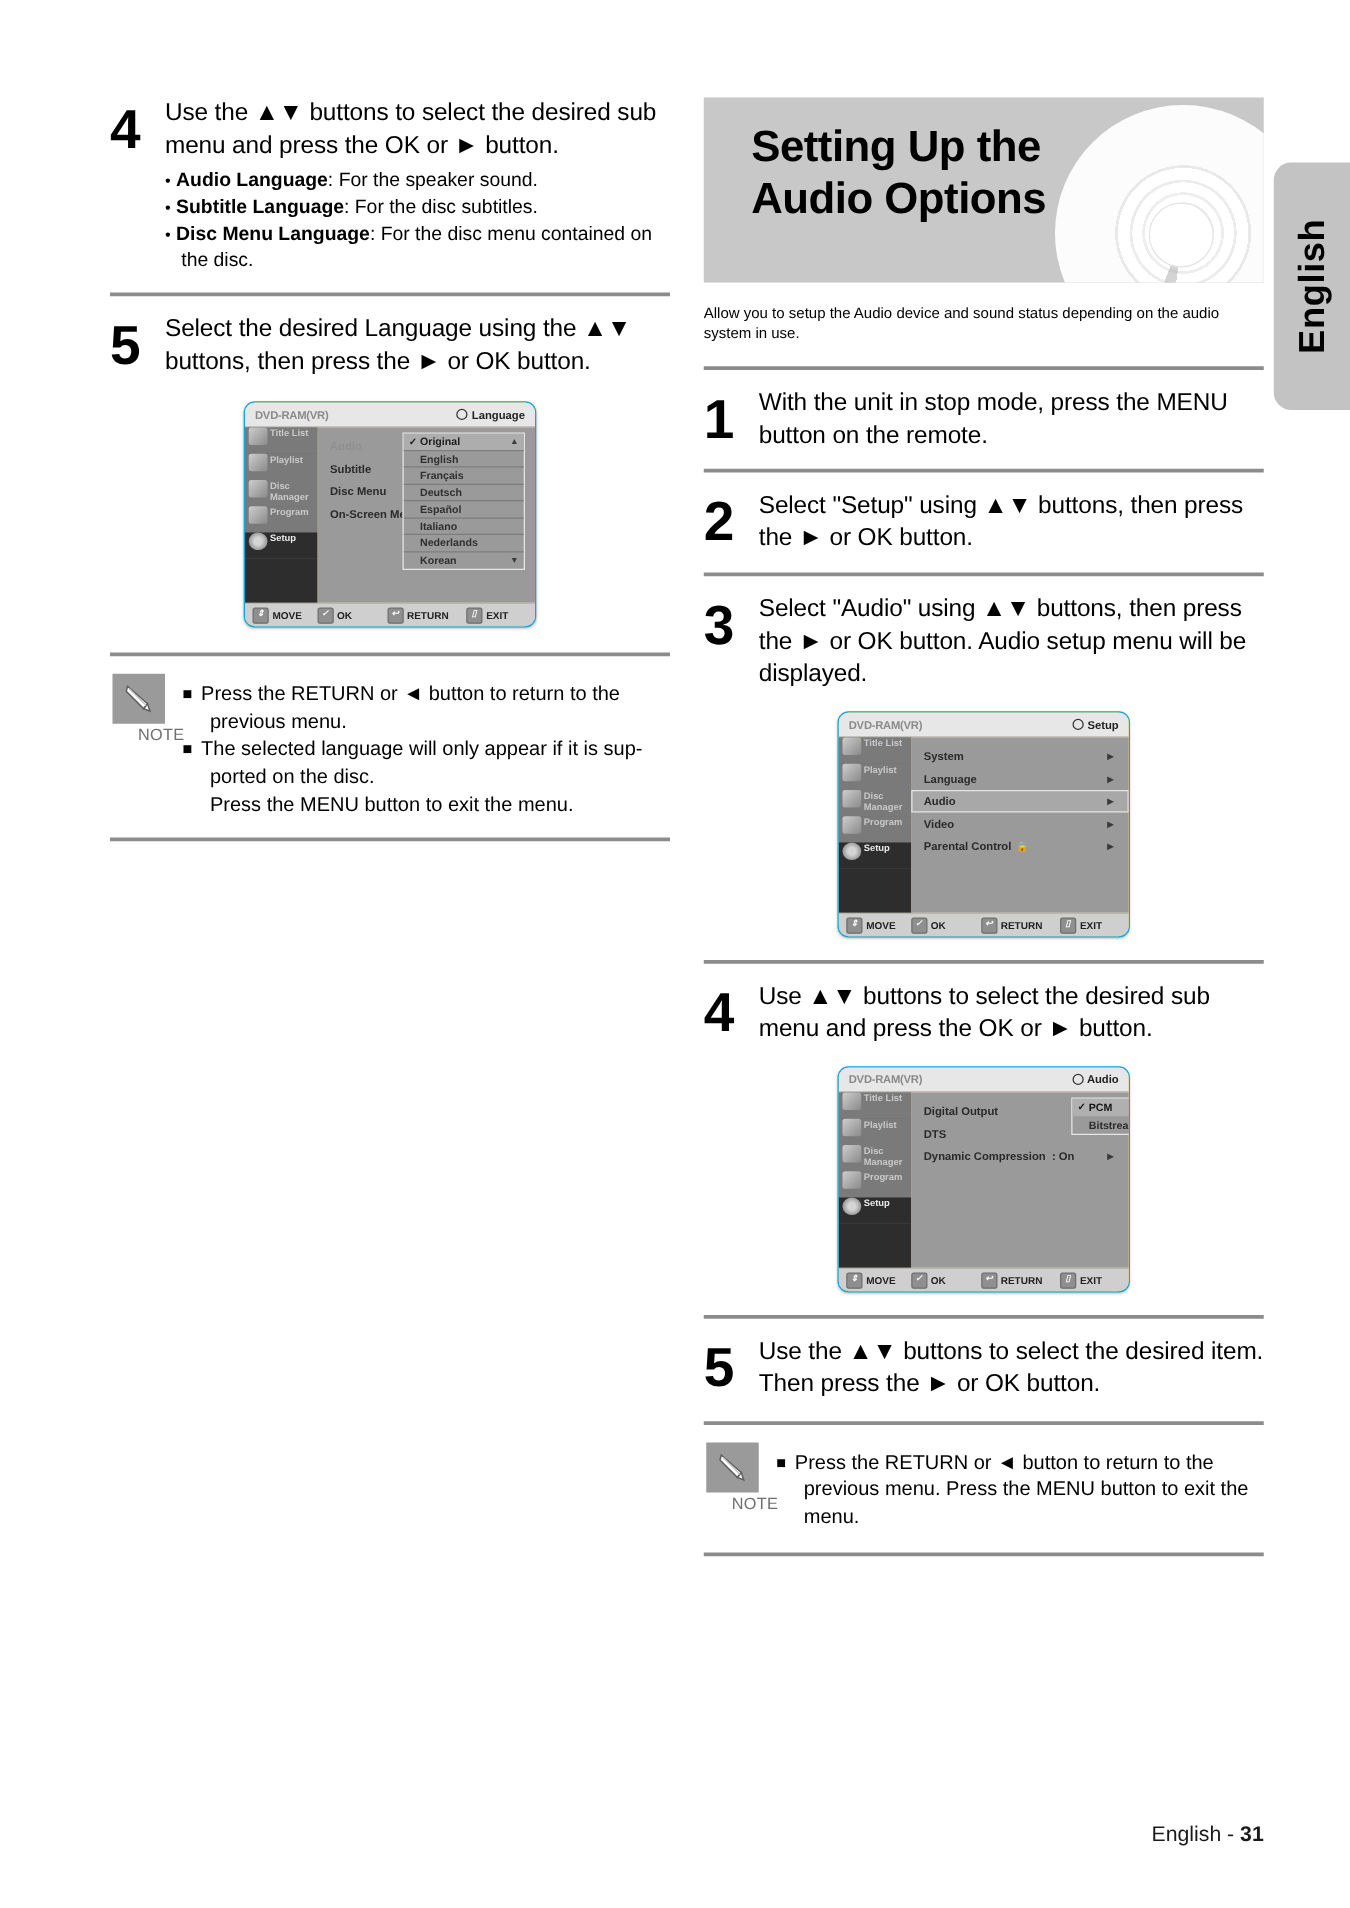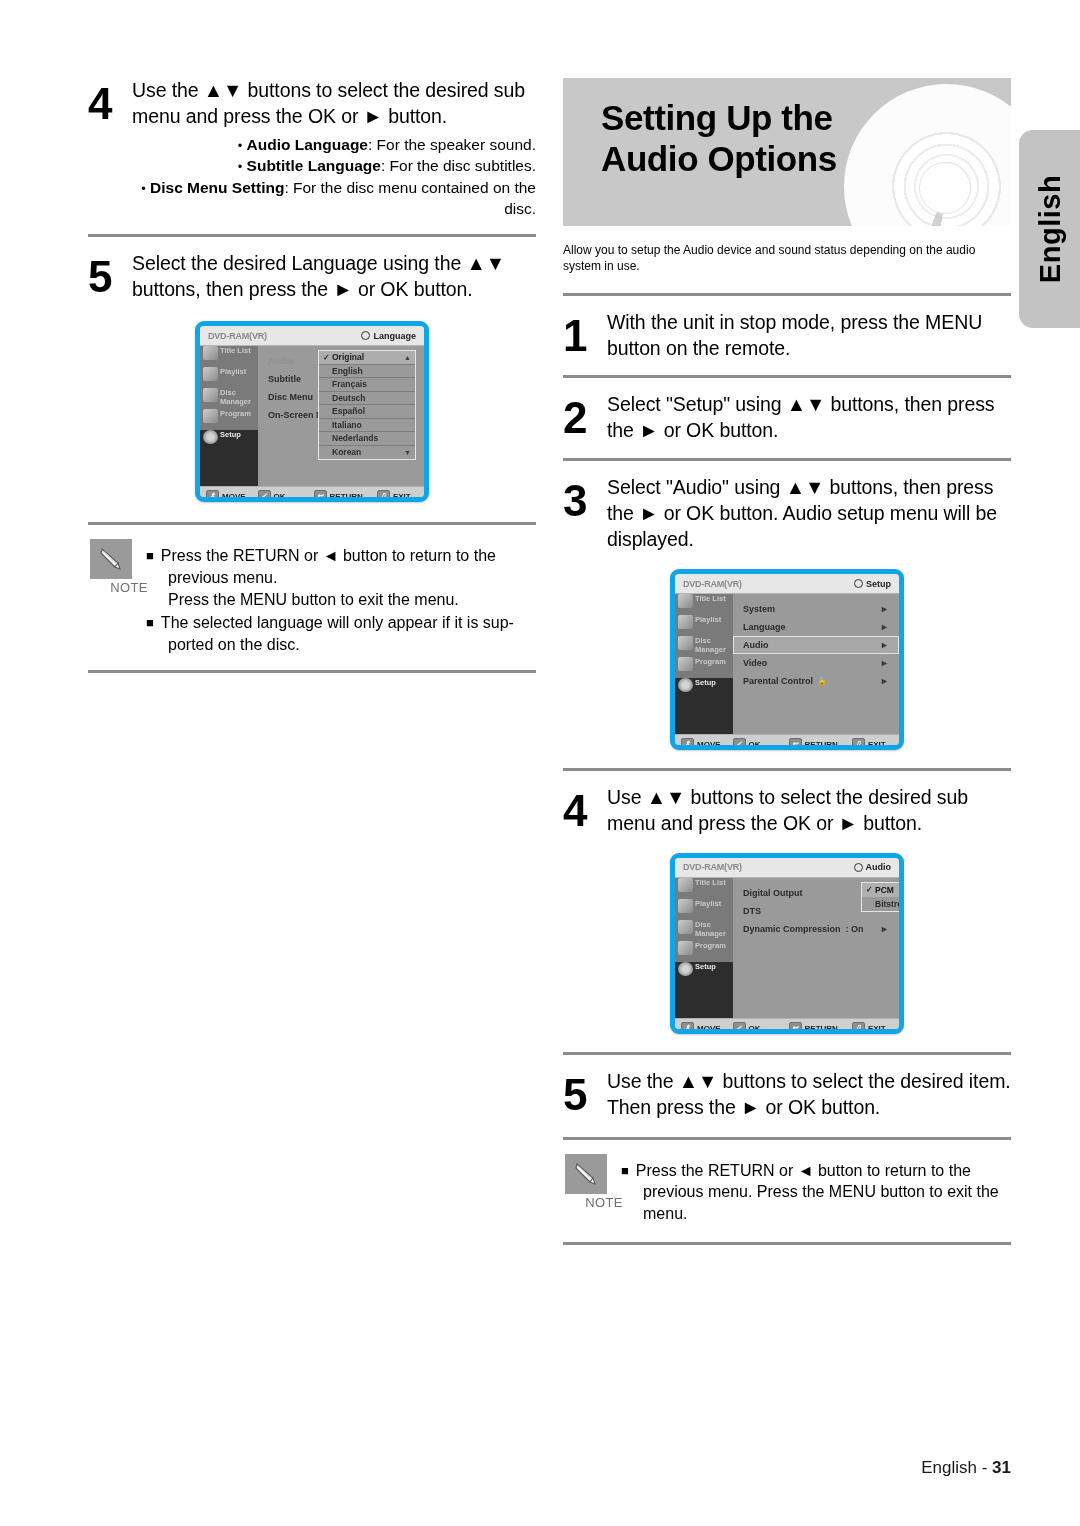--- a/index.html
+++ b/index.html
@@ -40,21 +40,21 @@
     width:44px;flex:0 0 44px;margin-top:4px;
     font-family:"Liberation Sans", sans-serif;
   }
   .step-body{flex:1;}
   .step-title{
     font-size:19.5px;font-weight:normal;line-height:1.33;letter-spacing:-.1px;
   }
   .bullets{margin:5px 0 0 0;padding:0;list-style:none;}
   .bullets li{
     font-size:15.5px;line-height:1.33;margin:0 0 1px 0;
-    padding-left:13px;text-indent:-13px;text-align:right;
+    padding-left:13px;text-indent:-13px;
   }
   .bullets li b{font-weight:bold;}
   .bullets li .dot{font-size:13px;}
 
   
   .divider{height:3px;background:#8c8c8c;margin:14px 0 14px 0;}
 
   
   .banner{
     position:relative;width:448px;height:148px;background:#c8c8c8;
@@ -89,21 +89,21 @@
     background:#ffffff;border:1px solid #e4e4e4;
   }
   .banner-intro{
     font-size:12px;line-height:1.36;margin:16px 0 0 0;
   }
 
   
   .osd{
     position:relative;
     background:#fde047;
-    border:5px solid #0ea5e9;
+    border:1px solid #0ea5e9;
     border-radius:9px;
     box-sizing:border-box;
     overflow:hidden;
     box-shadow:0 1px 2px rgba(0,0,0,.22);
   }
   .osd-title{
     height:20px;background:#e7e7e7;
     display:flex;align-items:center;justify-content:space-between;
     padding:0 8px;box-sizing:border-box;
     border-bottom:1px solid #b5b5b5;
@@ -229,21 +229,21 @@
 
   <div class="col-left">
 
     <div class="step">
       <div class="step-num">4</div>
       <div class="step-body">
         <div class="step-title">Use the ▲▼ buttons to select the desired sub menu and press the OK or ► button.</div>
         <ul class="bullets">
           <li><span class="dot">•</span> <b>Audio Language</b><span>: For the speaker sound.</span></li>
           <li><span class="dot">•</span> <b>Subtitle Language</b><span>: For the disc subtitles.</span></li>
-          <li><span class="dot">•</span> <b>Disc Menu Setting</b><span>: For the disc menu contained on the disc.</span></li>
+          <li><span class="dot">•</span> <b>Disc Menu Language</b><span>: For the disc menu contained on the disc.</span></li>
         </ul>
       </div>
     </div>
 
     <div class="divider"></div>
 
     <div class="step">
       <div class="step-num">5</div>
       <div class="step-body">
         <div class="step-title">Select the desired Language using the ▲▼ buttons, then press the ► or OK button.</div>
@@ -364,22 +364,22 @@
           <svg class="pencil" width="26" height="26" viewBox="0 0 26 26">
             <polygon points="4,3 20,17 17,21 3,7" fill="#ffffff" stroke="#5e5e5e" stroke-width="1.2"></polygon>
             <polygon points="17,21 20,17 22,23" fill="#ffffff" stroke="#5e5e5e" stroke-width="1.2"></polygon>
             <line x1="5.5" y1="5" x2="19" y2="18.5" stroke="#bdbdbd" stroke-width="1"></line>
           </svg>
         </div>
         <div class="note-label">NOTE</div>
       </div>
       <div class="note-body">
         <div class="note-line"><span class="sq">■</span><span>Press the RETURN or ◄ button to return to the previous menu.</span></div>
+        <div class="note-line"><span class="sq">■</span><span>The selected language will only appear if it is sup-ported on the disc.</span></div>
         <div class="note-line cont"><span>Press the MENU button to exit the menu.</span></div>
-        <div class="note-line"><span class="sq">■</span><span>The selected language will only appear if it is sup-ported on the disc.</span></div>
       </div>
     </div>
 
     <div class="divider" style="margin-top:14px;"></div>
   </div>
 
   <div class="col-right">
 
     <div class="banner">
       <div class="cd"></div>

